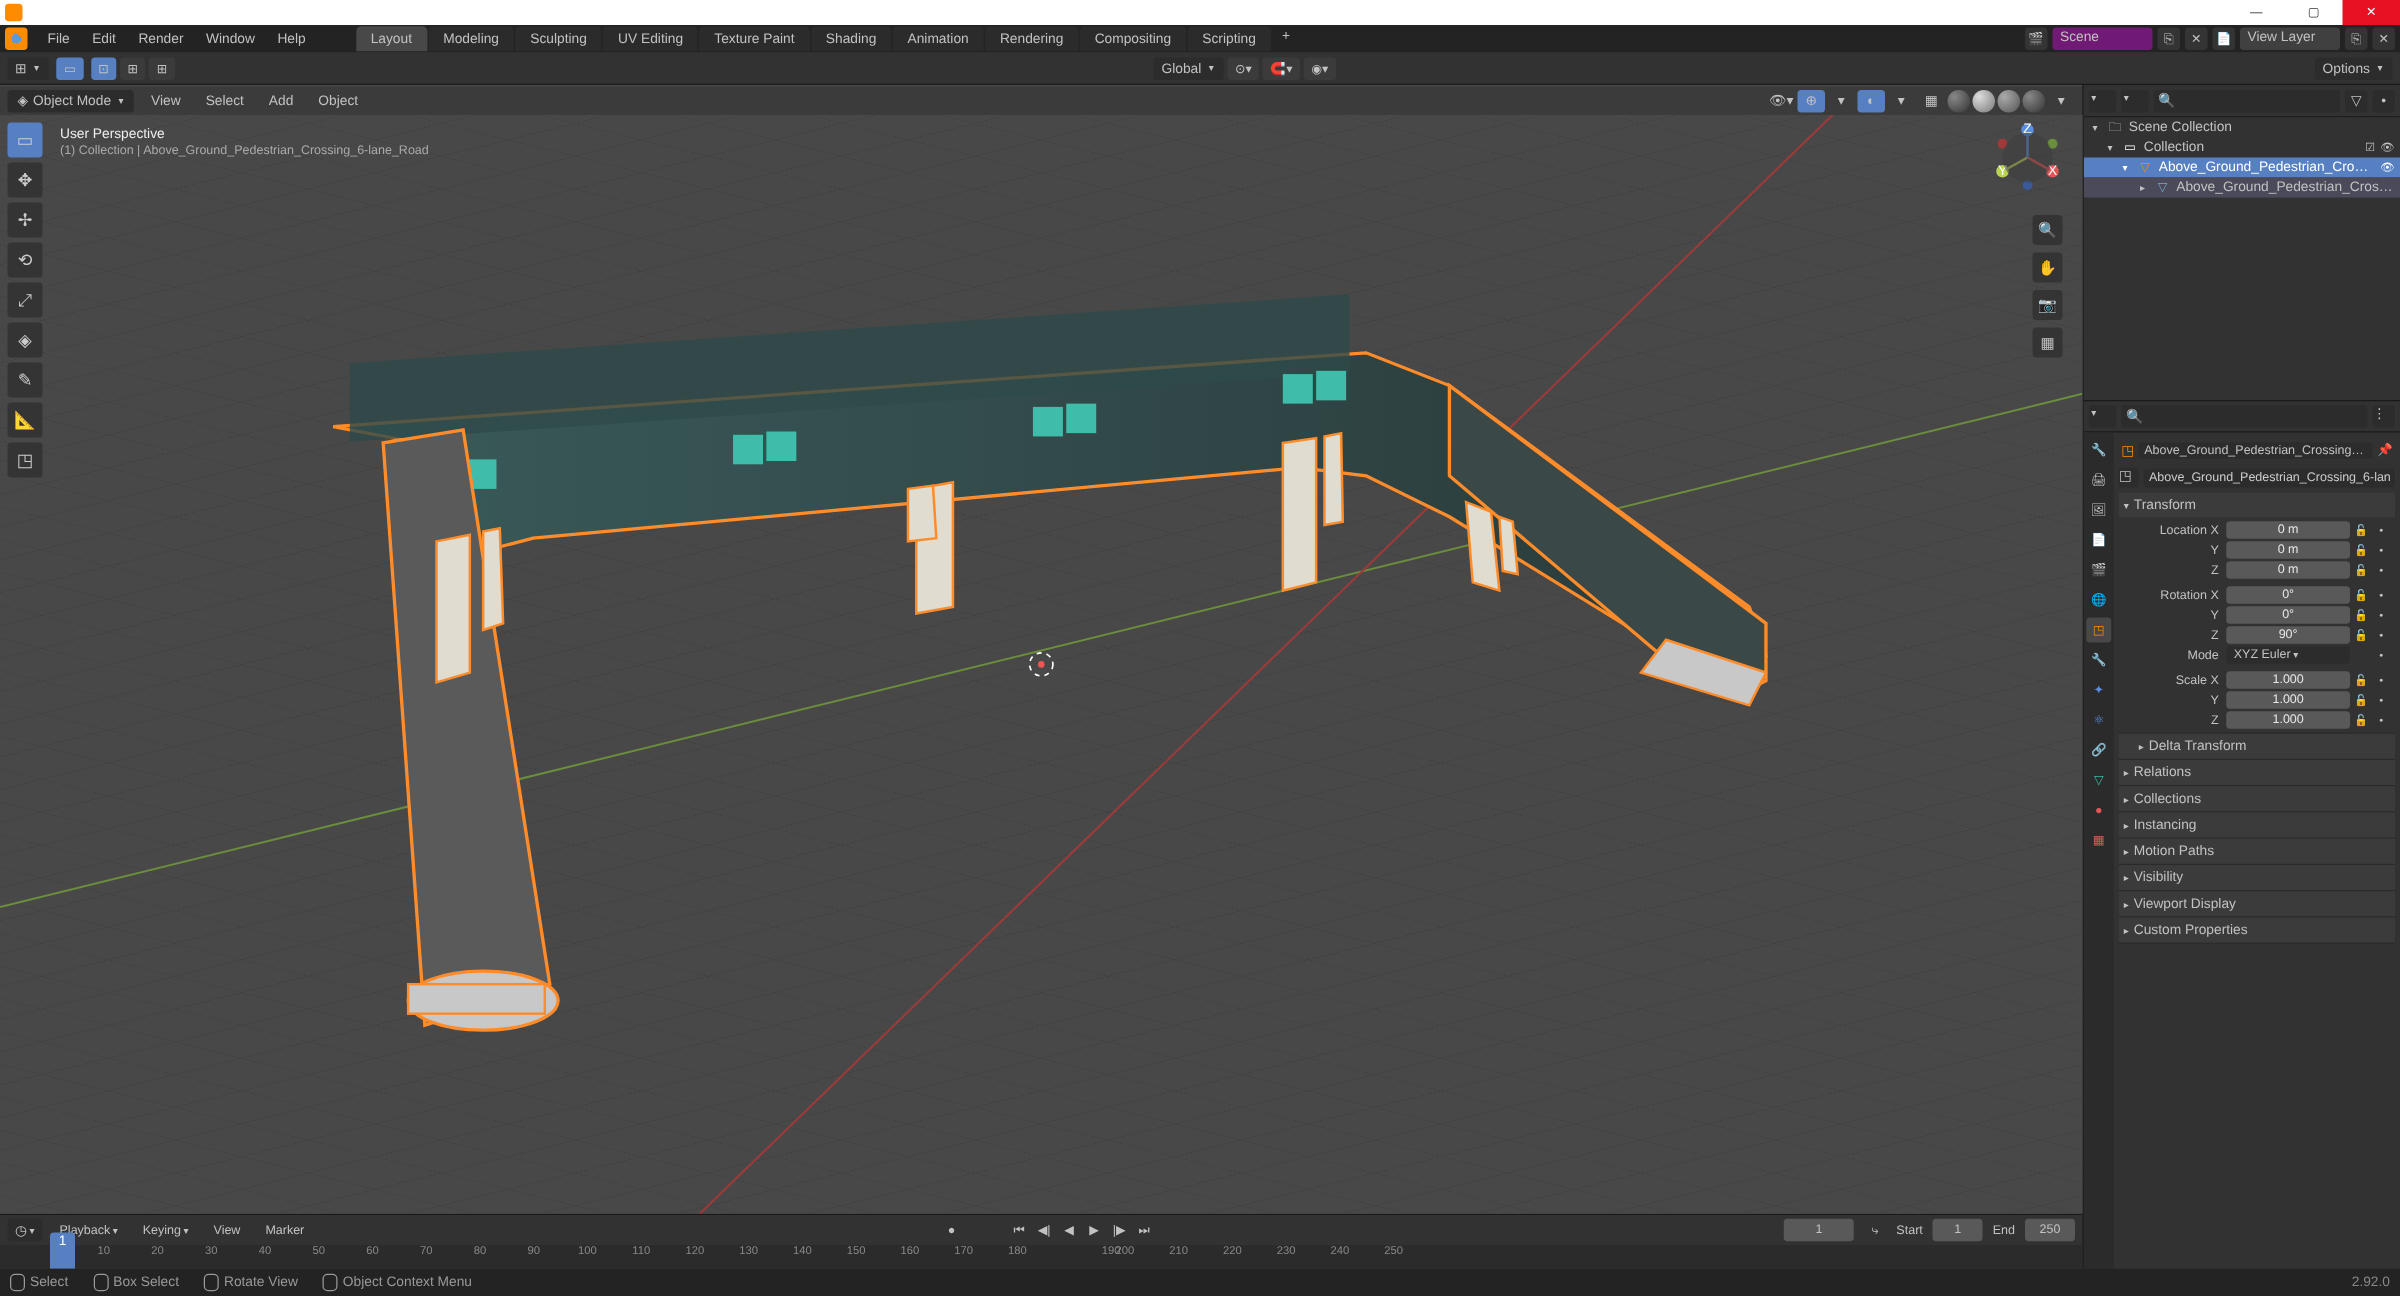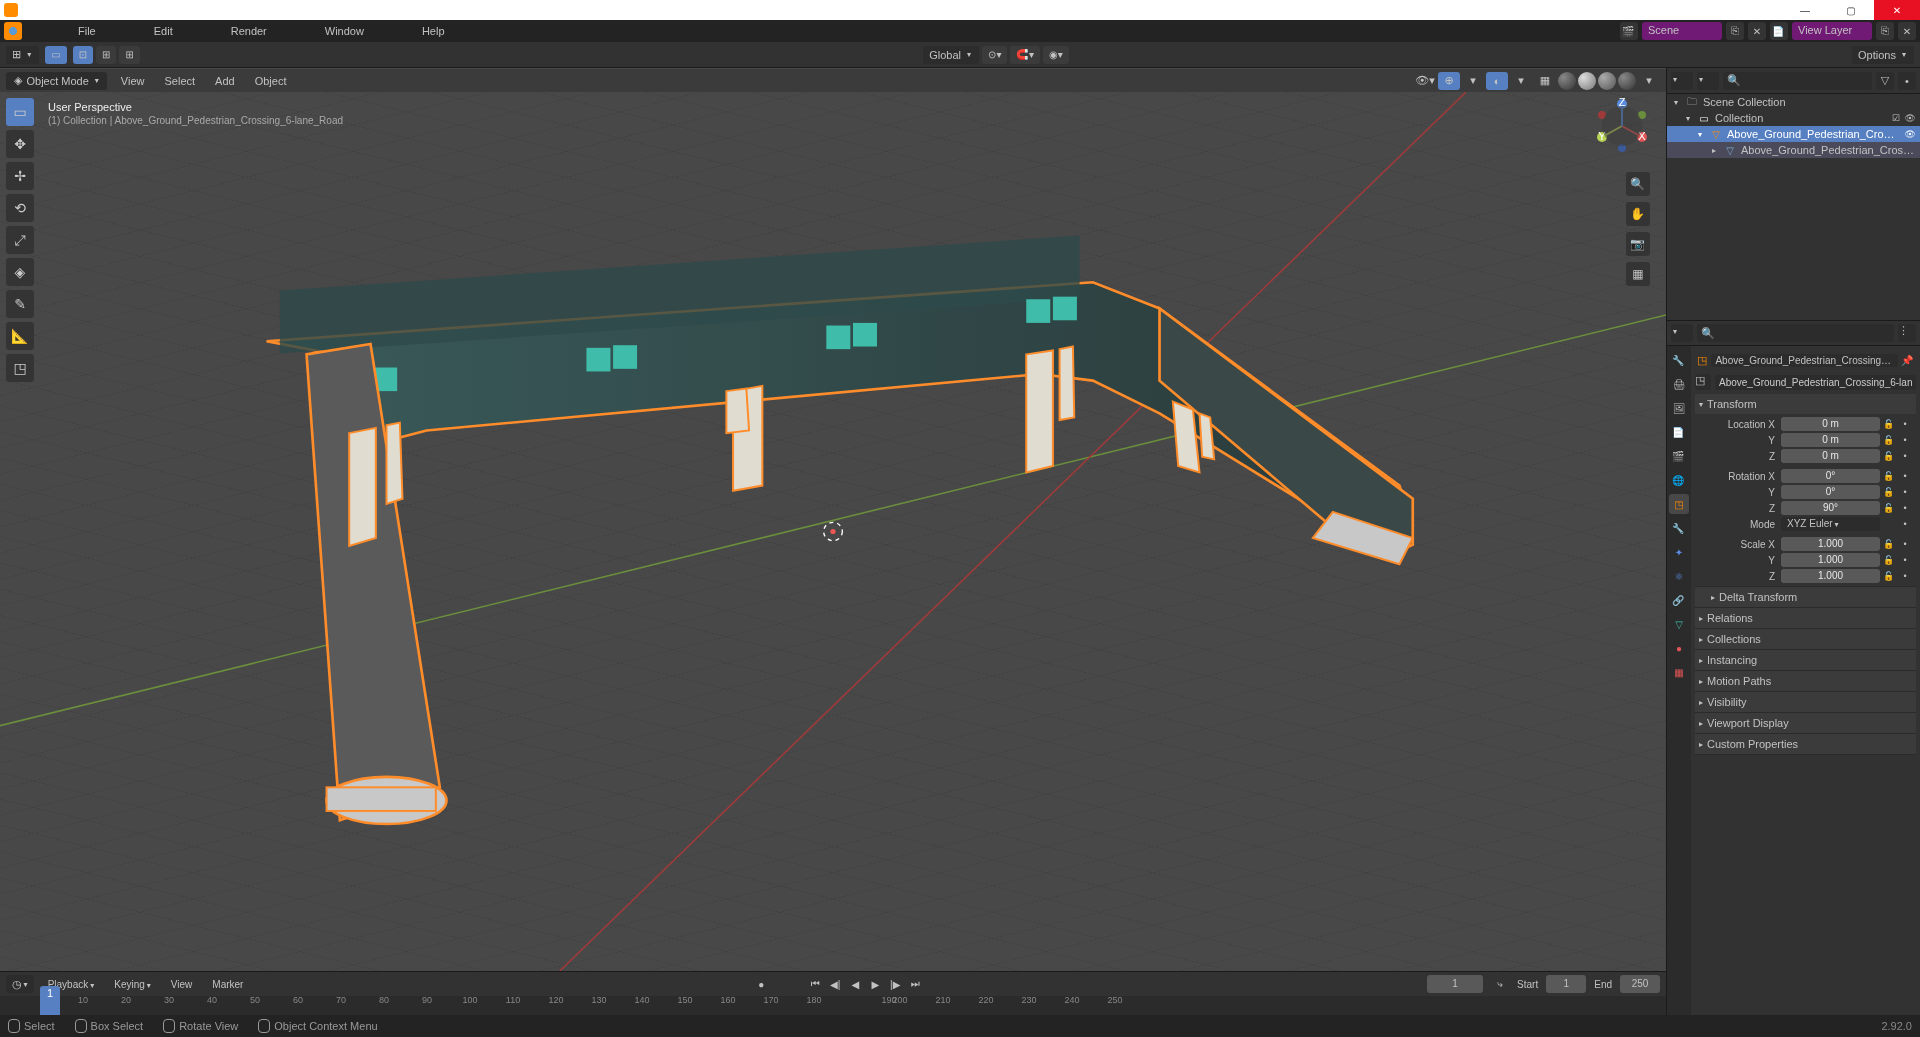--- a/index.html
+++ b/index.html
@@ -8,28 +8,28 @@
 
 .titlebar { height: 20px; background: #fff; display: flex; align-items: center; justify-content: center; position: relative; color: #333; }
 .titlebar .icon { position: absolute; left: 4px; width: 14px; height: 14px; background: #ff8c00; border-radius: 3px; }
 .titlebar .winbtns { position: absolute; right: 0; display: flex; }
 .titlebar .winbtns span { width: 46px; height: 20px; display: flex; align-items: center; justify-content: center; font-size: 10px; color: #333; }
 .titlebar .winbtns .close { background: #e81123; color: #fff; }
 
 
 .menubar { height: 22px; background: #232323; display: flex; align-items: center; gap: 2px; padding: 0 4px; }
 .menubar .blender-icon { width: 18px; height: 18px; border-radius: 3px; display: flex; align-items: center; justify-content: center; background: radial-gradient(circle, #5b9bd5 30%, #ff8c00 30%); margin-right: 6px; }
-.menubar .mitem { padding: 2px 8px; cursor: pointer; margin-left: 40px; }
+.menubar .mitem { padding: 2px 8px; cursor: pointer; }
 .menubar .tabs { display: flex; margin-left: 30px; gap: 1px; }
 .menubar .tab { padding: 4px 12px; background: #2b2b2b; border-radius: 4px 4px 0 0; cursor: pointer; }
 .menubar .tab.active { background: #484848; }
 .menubar .plus { padding: 2px 8px; cursor: pointer; }
 .menubar .right { margin-left: auto; display: flex; align-items: center; gap: 4px; }
 .menubar .scene-field { background: #701a75; border-radius: 3px; padding: 2px 6px; width: 80px; height: 18px; }
-.menubar .layer-field { background: #701a75; border-radius: 3px; padding: 2px 6px; width: 80px; height: 18px; }
+.menubar .layer-field { background: #404040; border-radius: 3px; padding: 2px 6px; width: 80px; height: 18px; }
 .menubar .iconbtn { width: 18px; height: 18px; background: #343434; border-radius: 3px; display: flex; align-items: center; justify-content: center; font-size: 10px; }
 
 
 .toolbar-row { height: 26px; background: #323232; display: flex; align-items: center; padding: 0 6px; gap: 6px; border-bottom: 1px solid #1a1a1a; }
 .toolbar-row .section { display: flex; align-items: center; gap: 3px; }
 .toolbar-row .btn { height: 18px; padding: 0 6px; background: #3b3b3b; border-radius: 3px; display: flex; align-items: center; font-size: 10px; }
 .toolbar-row .btn.active { background: #5680c2; }
 .toolbar-row .dropdown { height: 18px; padding: 0 8px 0 6px; background: #2c2c2c; border-radius: 3px; display: flex; align-items: center; gap: 4px; }
 .toolbar-row .spacer { flex: 1; }
 
@@ -143,20 +143,33 @@
   </div>
 </div>
 
 <div class="menubar">
   <span class="blender-icon"></span>
   <span class="mitem">File</span>
   <span class="mitem">Edit</span>
   <span class="mitem">Render</span>
   <span class="mitem">Window</span>
   <span class="mitem">Help</span>
+  <div class="tabs">
+    <span class="tab active">Layout</span>
+    <span class="tab">Modeling</span>
+    <span class="tab">Sculpting</span>
+    <span class="tab">UV Editing</span>
+    <span class="tab">Texture Paint</span>
+    <span class="tab">Shading</span>
+    <span class="tab">Animation</span>
+    <span class="tab">Rendering</span>
+    <span class="tab">Compositing</span>
+    <span class="tab">Scripting</span>
+    <span class="plus">+</span>
+  </div>
   <div class="right">
     <span class="iconbtn">🎬</span>
     <span class="scene-field">Scene</span>
     <span class="iconbtn">⎘</span>
     <span class="iconbtn">✕</span>
     <span class="iconbtn">📄</span>
     <span class="layer-field">View Layer</span>
     <span class="iconbtn">⎘</span>
     <span class="iconbtn">✕</span>
   </div>

